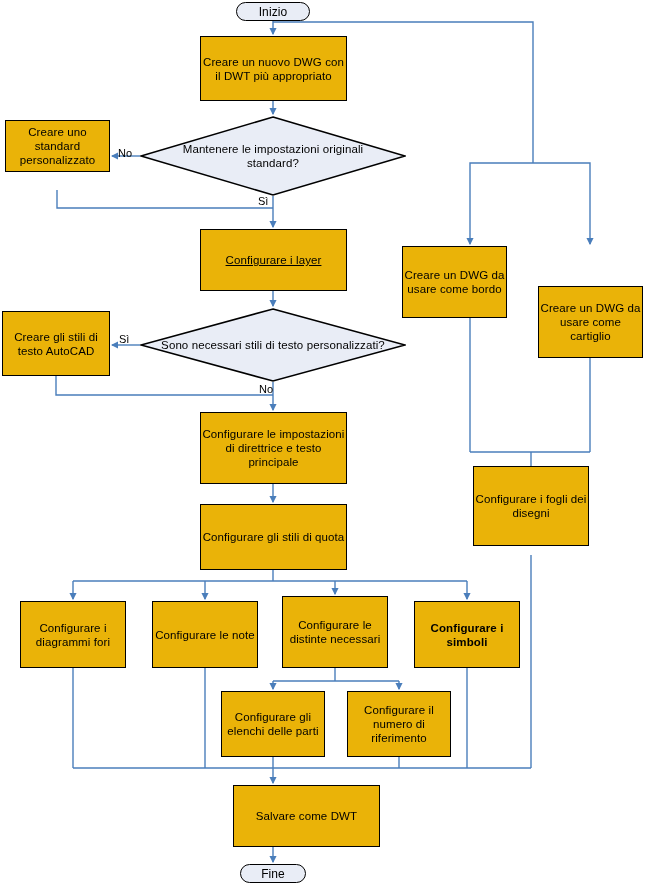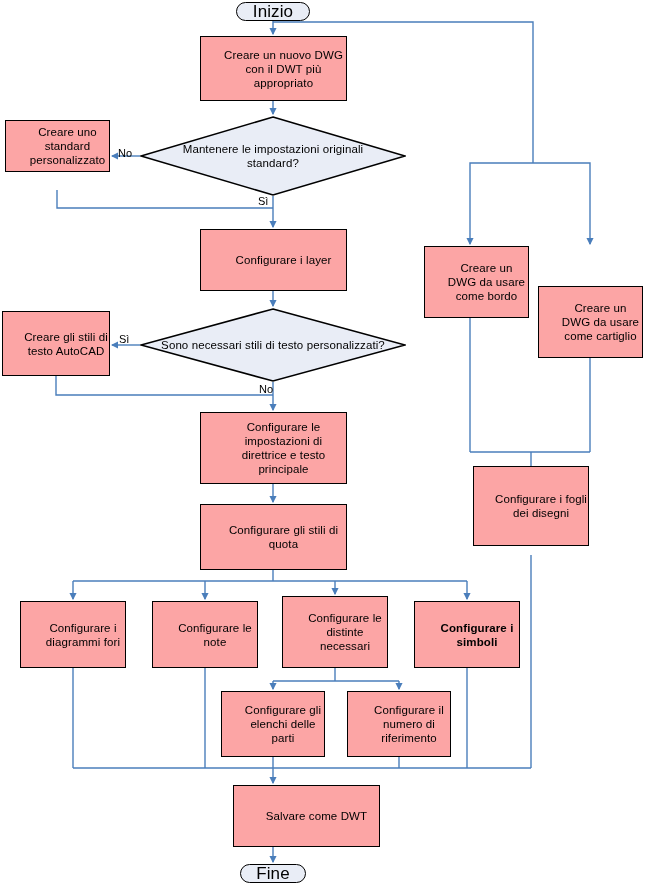--- a/index.html
+++ b/index.html
@@ -28,29 +28,28 @@
     display: flex;
     align-items: center;
     justify-content: center;
     text-align: center;
     color: #000000;
     font-size: 11.5px;
     line-height: 14px;
     letter-spacing: 0.1px;
   }
   .process {
-    background: #fca5a5;
+    background: #eab308;
     border: 1.4px solid #000000;
-    padding-left: 20px;
   }
   .terminator {
     background: #e9edf6;
     border: 1.4px solid #000000;
     border-radius: 999px;
-    font-size: 17px;
+    font-size: 12px;
   }
   .decision {
     background: transparent;
     border: none;
   }
   .decision .dia-shape {
     position: absolute;
     left: 0; top: 0;
     width: 100%;
     height: 100%;
@@ -148,21 +147,21 @@
     <svg class="dia-shape" viewBox="0 0 266 80" preserveAspectRatio="none">
       <polygon points="133,1 265,40 133,79 1,40" fill="#e9edf6" stroke="#000000" stroke-width="1.6"></polygon>
     </svg>
     <span class="dia-label">Mantenere le impostazioni originali standard?</span>
   </div>
 
   <div class="node process" style="left:5px; top:120px; width:105px; height:52px;">
     <span>Creare uno standard personalizzato</span>
   </div>
 
-  <div class="node process" style="left:200px; top:229px; width:147px; height:62px;">
+  <div class="node process" style="left:200px; top:229px; width:147px; height:62px;text-decoration:underline;">
     <span>Configurare i layer</span>
   </div>
 
   <div class="node decision" style="left:140px; top:308px; width:266px; height:74px;">
     <svg class="dia-shape" viewBox="0 0 266 74" preserveAspectRatio="none">
       <polygon points="133,1 265,37 133,73 1,37" fill="#e9edf6" stroke="#000000" stroke-width="1.6"></polygon>
     </svg>
     <span class="dia-label">Sono necessari stili di testo personalizzati?</span>
   </div>
 
@@ -195,21 +194,21 @@
   </div>
 
   <div class="node process" style="left:221px; top:691px; width:104px; height:66px;">
     <span>Configurare gli elenchi delle parti</span>
   </div>
 
   <div class="node process" style="left:347px; top:691px; width:104px; height:66px;">
     <span>Configurare il numero di riferimento</span>
   </div>
 
-  <div class="node process" style="left:424px; top:246px; width:105px; height:72px;">
+  <div class="node process" style="left:402px; top:246px; width:105px; height:72px;">
     <span>Creare un DWG da usare come bordo</span>
   </div>
 
   <div class="node process" style="left:538px; top:246px; width:105px; height:72px;margin-top:40px;">
     <span>Creare un DWG da usare come cartiglio</span>
   </div>
 
   <div class="node process" style="left:473px; top:466px; width:116px; height:80px;">
     <span>Configurare i fogli dei disegni</span>
   </div>

